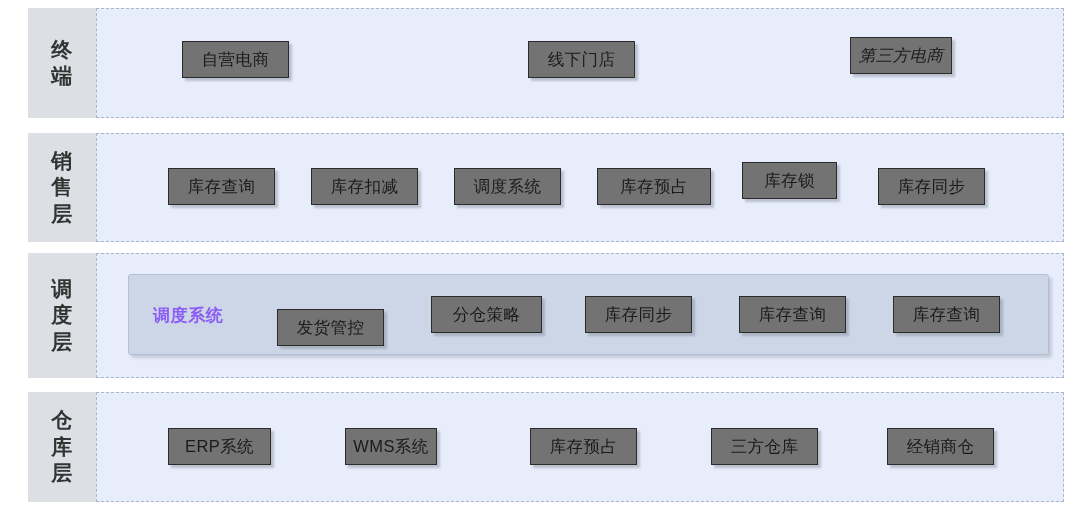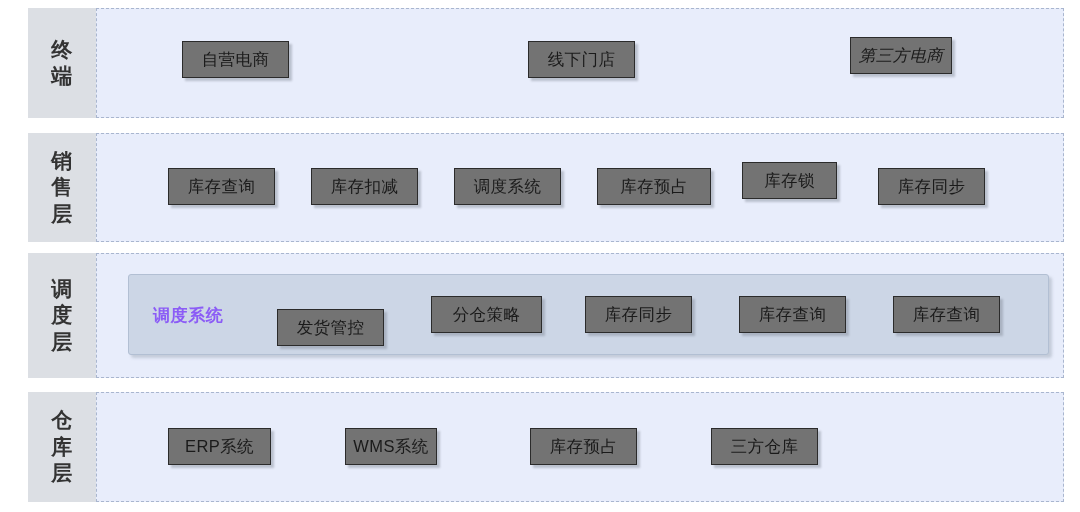--- a/index.html
+++ b/index.html
@@ -145,16 +145,17 @@
     <div class="layer-label">
       <span class="ch">仓</span>
       <span class="ch">库</span>
       <span class="ch">层</span>
     </div>
     <div class="layer-content">
       <div class="node" style="left:71px; top:35px; width:103px;">ERP系统</div>
       <div class="node" style="left:248px; top:35px; width:92px;">WMS系统</div>
       <div class="node" style="left:433px; top:35px; width:107px;">库存预占</div>
       <div class="node" style="left:614px; top:35px; width:107px;">三方仓库</div>
+      <div class="node" style="left:790px; top:35px; width:107px;">经销商仓</div>
     </div>
   </div>
 
 </div>
 
 </body></html>

